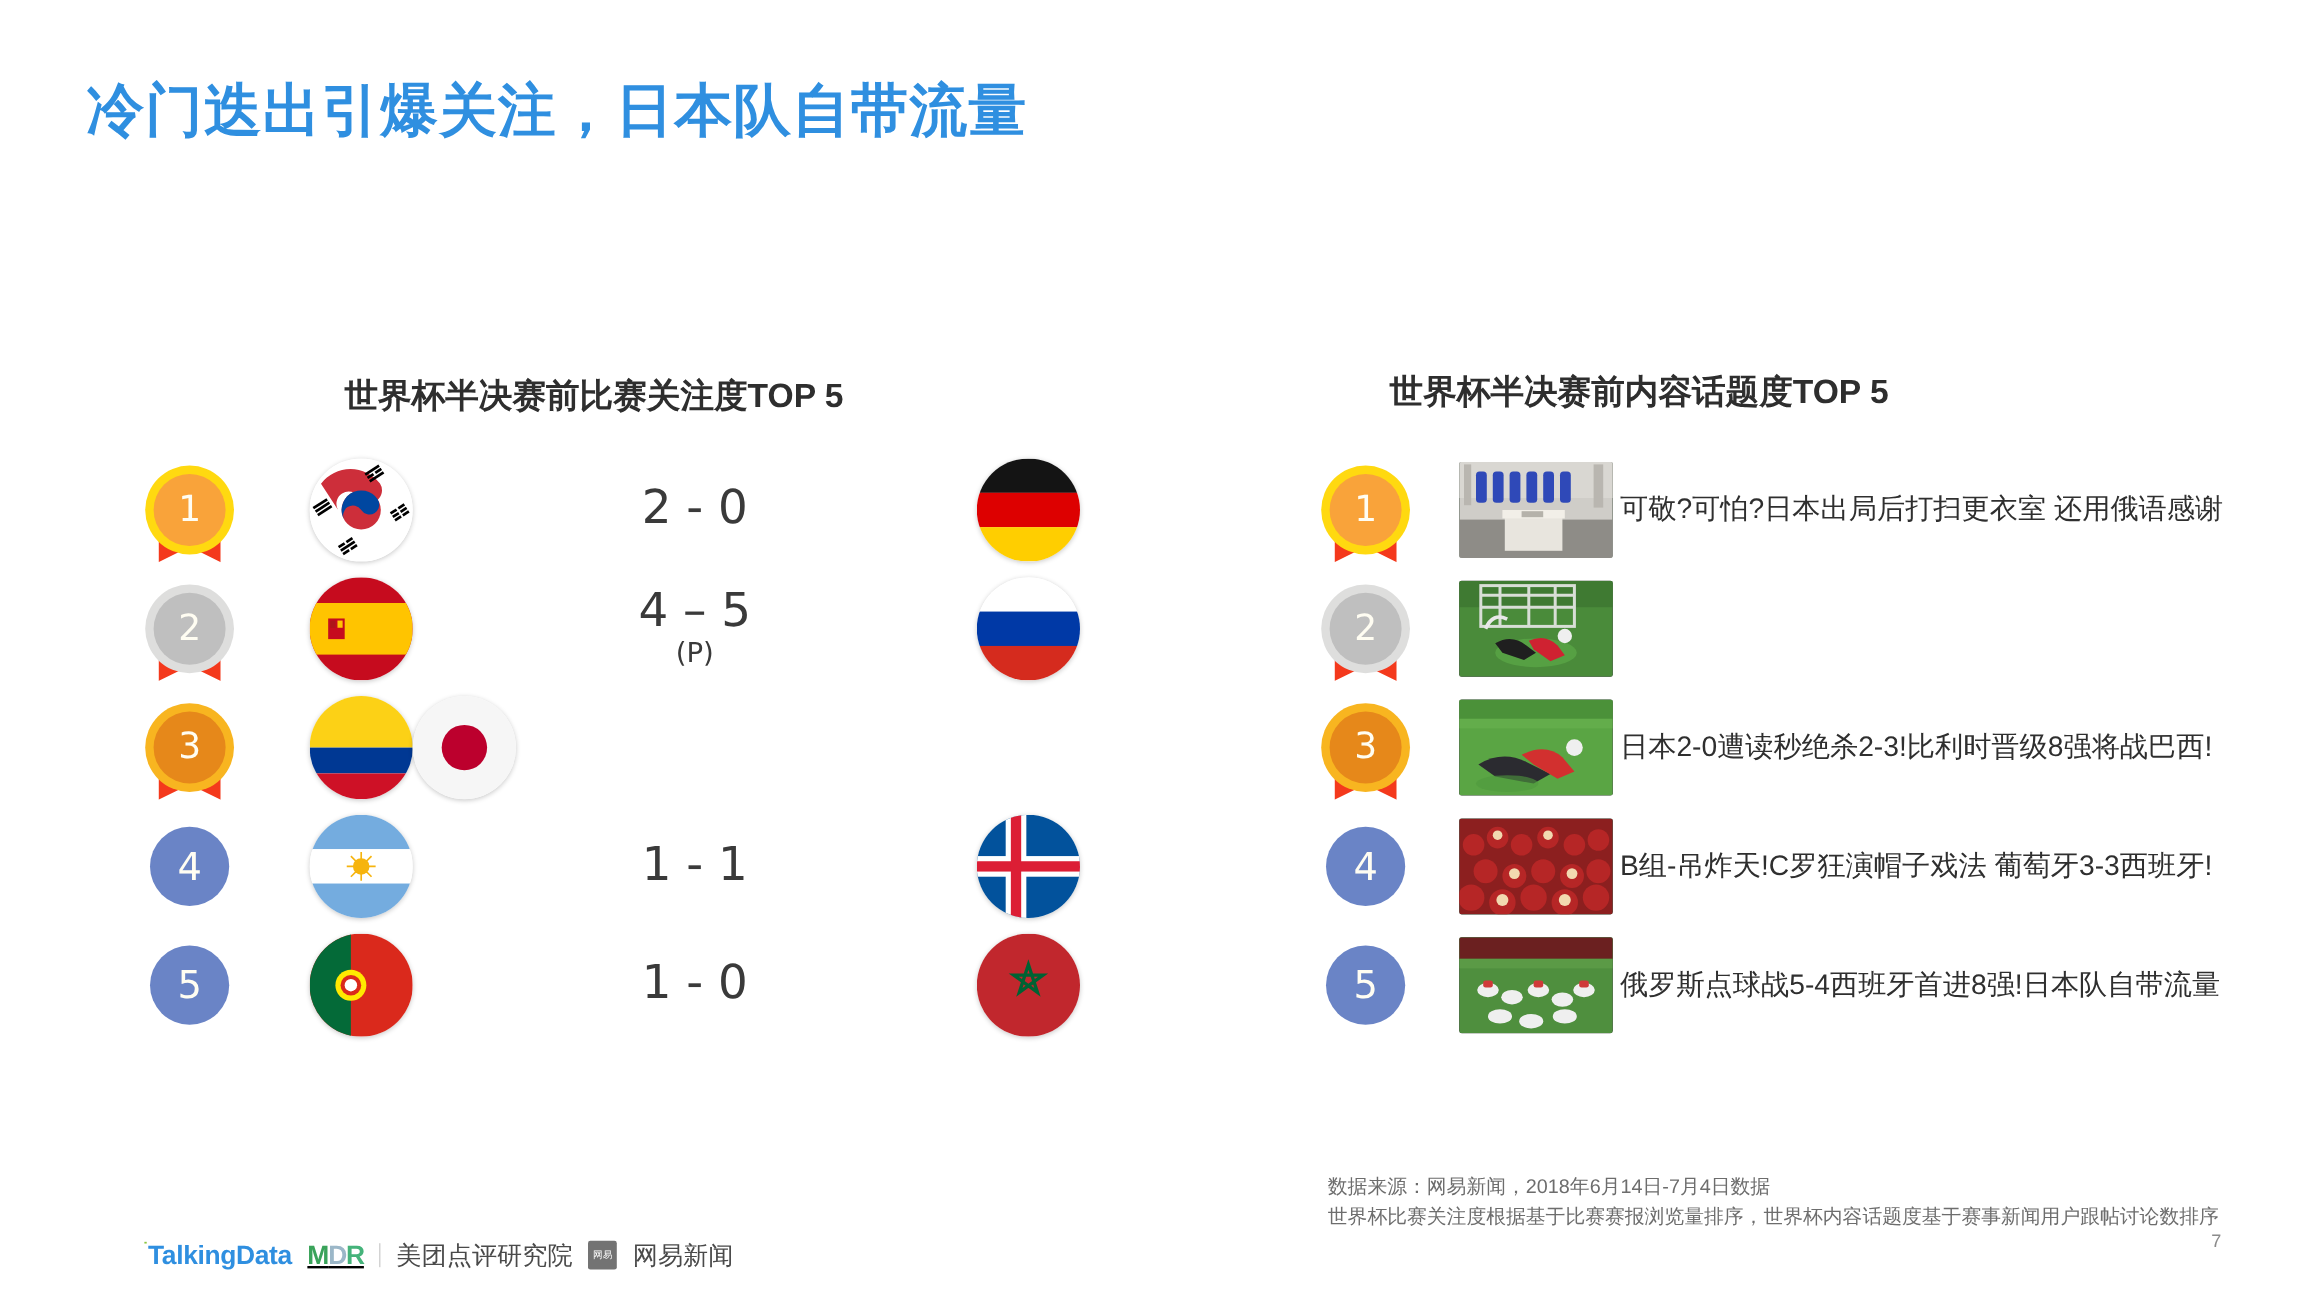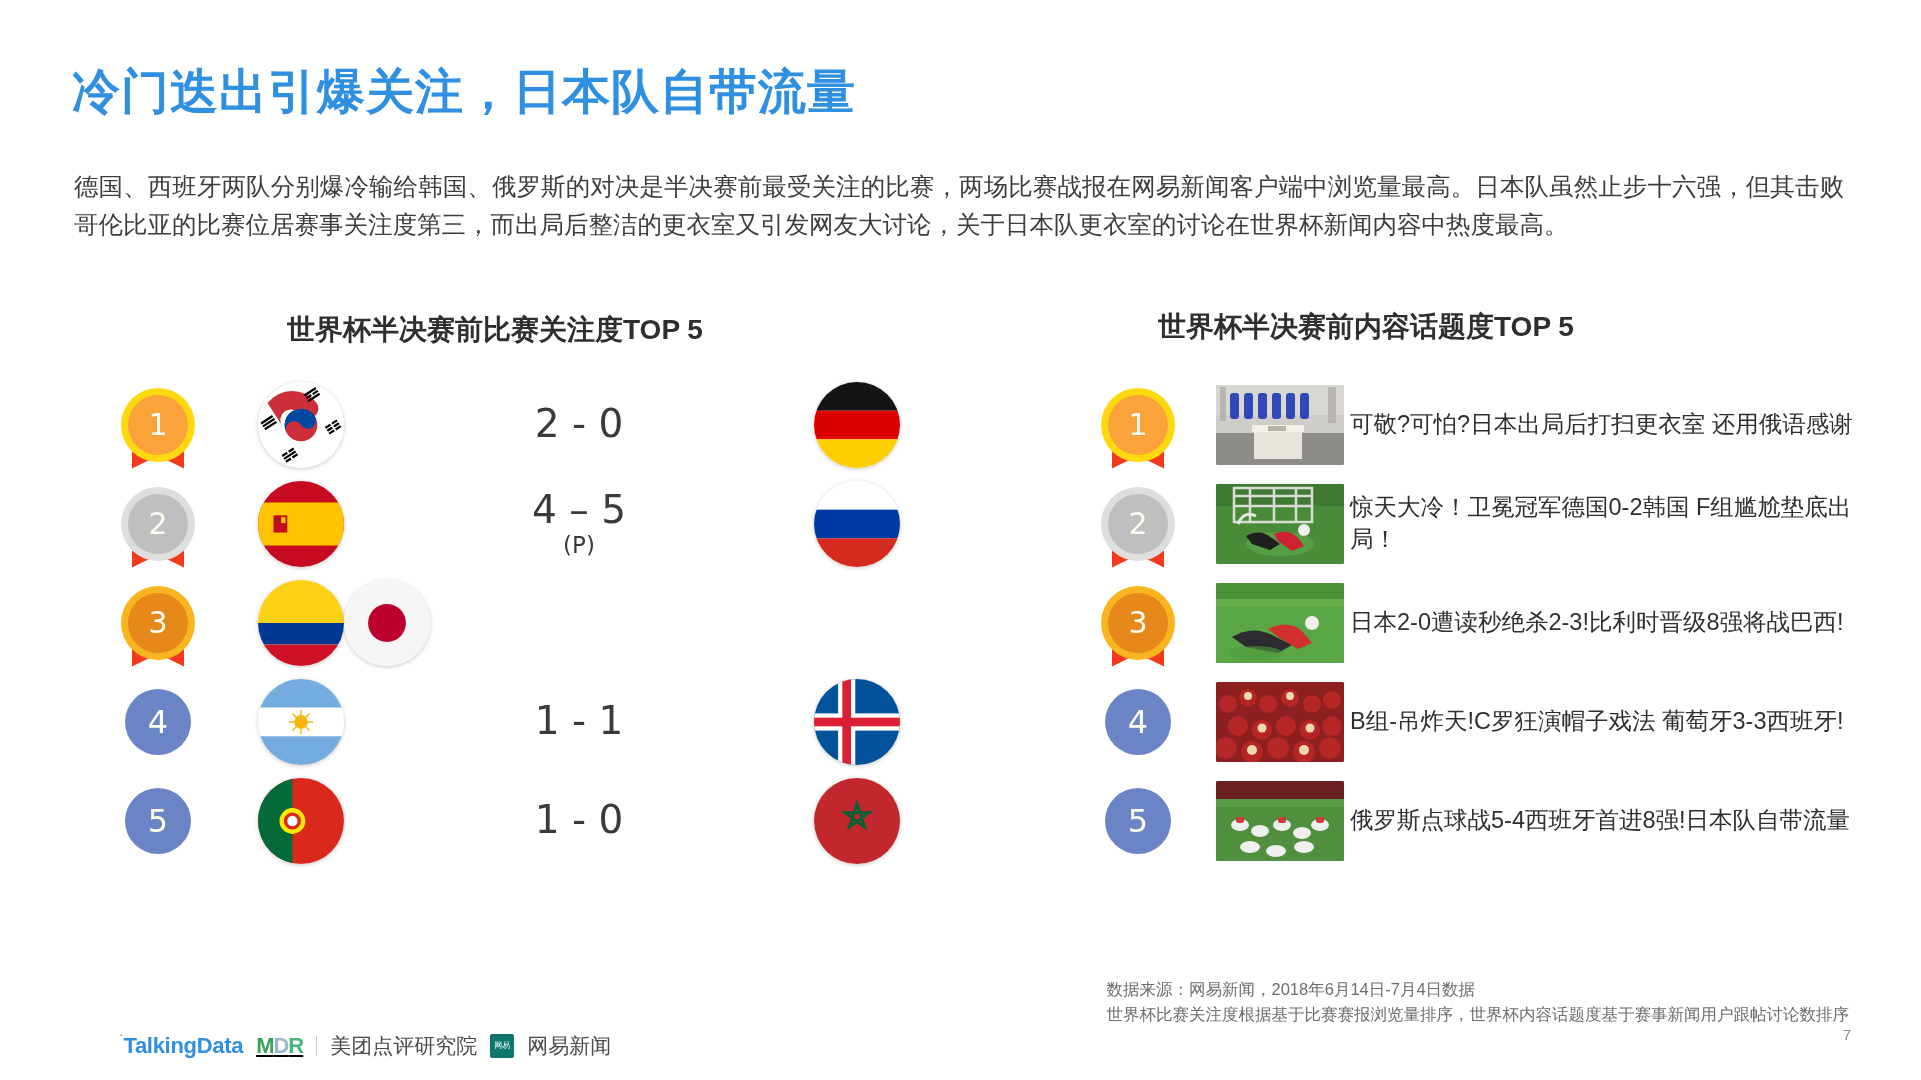--- a/index.html
+++ b/index.html
@@ -99,33 +99,32 @@
     position: absolute; left: 72px; top: 1032px;
     display: flex; align-items: center; gap: 13px;
   }
   .lg-td { font-size: 22px; font-weight: 700; color: #2f8fe0; letter-spacing: -.3px; margin-left: 47px; }
   .lg-td .dot { color: #8cc63f; font-size: 14px; vertical-align: super; }
   .lg-mdr { font-size: 22px; font-weight: 700; letter-spacing: -1px; text-decoration: underline; }
   .lg-mdr .m { color: #3aa35a; } .lg-mdr .d { color: #9bb7c8; } .lg-mdr .r { color: #45b37a; }
   .lg-bar { width: 1px; height: 20px; background: #c9c9c9; }
   .lg-mt { font-size: 21px; color: #4a4a4a; font-weight: 400; }
   .lg-wy-mark {
-    width: 24px; height: 24px; background: #0f766e; color: #fff;
+    width: 24px; height: 24px; background: #737373; color: #fff;
     font-size: 8px; display: flex; align-items: center; justify-content: center;
     border-radius: 2px; line-height: 1;
   }
   .lg-wy { font-size: 21px; color: #4a4a4a; }
 </style>
 </head>
 <body>
 
 <div class="page">
 
   <div class="title">冷门迭出引爆关注，日本队自带流量</div>
-  <div class="intro">德国、西班牙两队分别爆冷输给韩国、俄罗斯的对决是半决赛前最受关注的比赛，两场比赛战报在网易新闻客户端中浏览量最高。日本队虽然止步十六强，但其击败哥伦比亚的比赛位居赛事关注度第三，而出局后整洁的更衣室又引发网友大讨论，关于日本队更衣室的讨论在世界杯新闻内容中热度最高。</div>
 
   <div class="sec-head left">世界杯半决赛前比赛关注度TOP 5</div>
   <div class="sec-head right">世界杯半决赛前内容话题度TOP 5</div>
 
   <div class="col-left">
 
     <div class="match-row">
       <div class="rank medal" style="--ring:#ffd910;">
         <div class="ribbon"></div>
         <div class="disc" style="background:#f9a33a;">1</div>
@@ -321,21 +320,20 @@
               <line x1="58" y1="4" x2="58" y2="38"></line>
               <line x1="80" y1="4" x2="80" y2="38"></line>
           </g>
           <ellipse cx="64" cy="60" rx="34" ry="12" fill="#56a043"></ellipse>
           <path d="M30 52 q14 -8 26 2 l8 6 -10 6 -18 -6z" fill="#1f1f1f"></path>
           <path d="M58 50 q14 -6 24 4 l6 8 -12 5 -14 -10z" fill="#cf2231"></path>
           <circle cx="88" cy="46" r="6" fill="#efefef"></circle>
           <path d="M22 40 q6 -14 18 -8" stroke="#e8e8e8" stroke-width="3" fill="none"></path>
         </svg>
       </div>
-      <div class="news-text">惊天大冷！卫冕冠军德国0-2韩国 F组尴尬垫底出局！</div>
     </div>
 
     <div class="news-row">
       <div class="rank medal" style="--ring:#f8b520;">
         <div class="ribbon"></div>
         <div class="disc" style="background:#e6881a;">3</div>
       </div>
       <div class="thumb">
         <svg viewBox="0 0 128 80" width="128" height="80">
           <rect width="128" height="80" fill="#5aa544"></rect>

